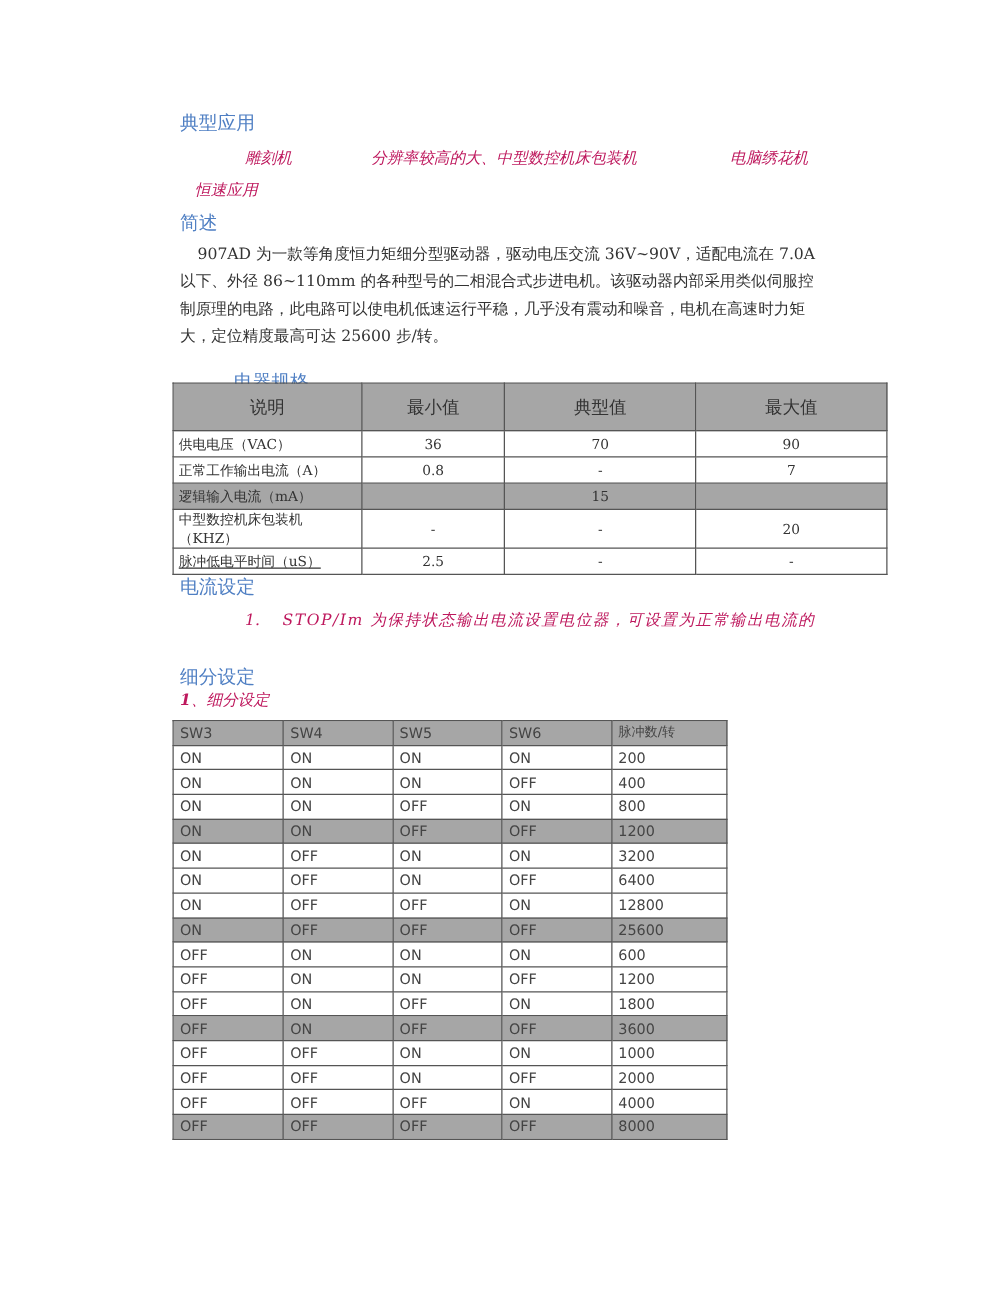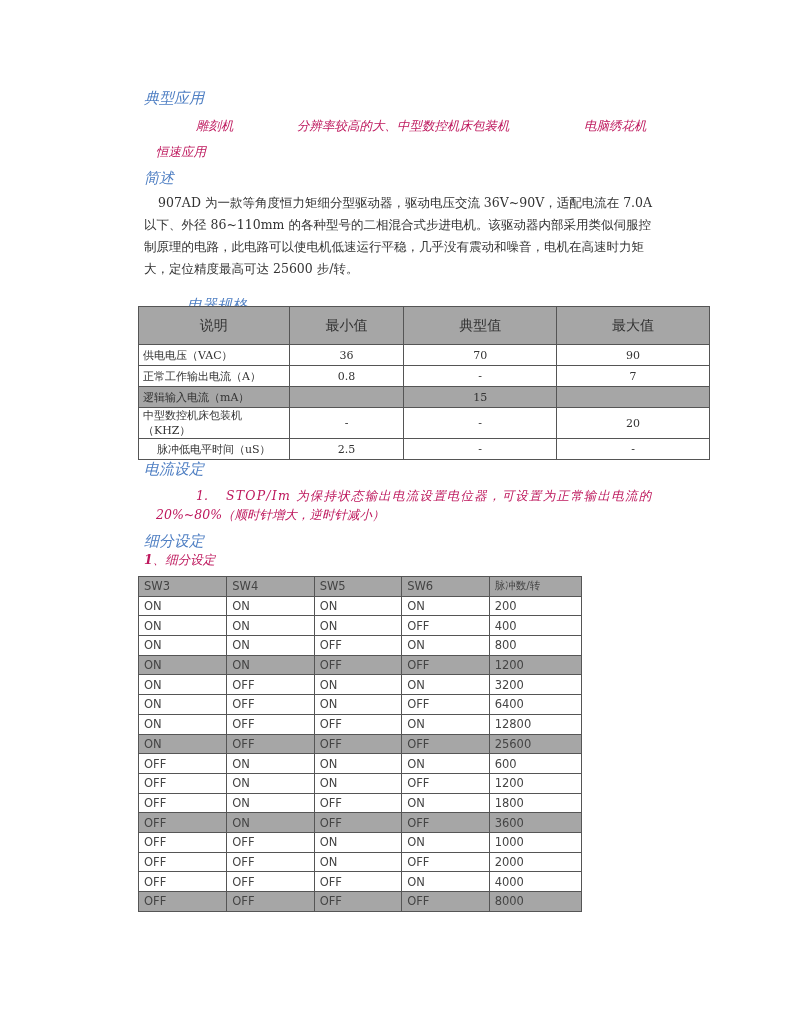--- a/index.html
+++ b/index.html
@@ -1,19 +1,19 @@
 <!DOCTYPE html>
 <html><head>
 <meta charset="utf-8">
 <style>
   html, body { margin: 0; padding: 0; background: #ffffff; }
   body { width: 800px; height: 1032px; position: relative; overflow: hidden;
          font-family: "DejaVu Sans", sans-serif; color: #333333; }
   .page { position: absolute; left: 0; top: 0; width: 800px; height: 1032px; }
-  .h { position: absolute; left: 144px; font-size: 15px; color: #4f7fc3; font-family: "DejaVu Sans", sans-serif; font-style: italic; }
+  .h { position: absolute; left: 144px; font-size: 15px; color: #4f7fc3; font-family: "DejaVu Sans", sans-serif; }
   .txt { position: absolute; font-size: 12.5px; color: #be185d; white-space: nowrap; font-family: "DejaVu Serif", serif; font-style: italic; }
   .para { position: absolute; left: 144px; width: 524px; font-size: 12.5px; line-height: 22px; color: #333;
           font-family: "DejaVu Serif", serif; text-align: justify; }
   .para p { margin: 0; }
   
   table { border-collapse: collapse; position: absolute; }
   #spec { left: 138px; top: 306px; width: 572px; font-family: "DejaVu Serif", serif; }
   #spec td, #spec th { border: 1px solid #555; font-size: 11px; color: #333; padding: 0 4px; height: 20px; }
   #spec th { background: #a6a6a6; font-size: 14px; font-weight: normal; height: 37px; text-align: center; }
   #spec td.c { text-align: center; }
@@ -80,32 +80,31 @@
           <td class="c">15</td>
           <td class="c"></td>
         </tr>
         <tr>
           <td>中型数控机床包装机（KHZ）</td>
           <td class="c">-</td>
           <td class="c">-</td>
           <td class="c">20</td>
         </tr>
         <tr>
-          <td style="padding-left: 18px;">脉冲低电平时间（uS）</td>
+          <td style="padding-left: 4px; text-decoration: underline;">脉冲低电平时间（uS）</td>
           <td class="c">2.5</td>
           <td class="c">-</td>
           <td class="c">-</td>
         </tr>
       </tbody>
   </table>
 
   <div class="h" style="top:460px;">电流设定</div>
   <div class="txt" style="left:196px; top:488px;">1.</div>
   <div class="txt" style="left:226px; top:488px; letter-spacing:1.2px;">STOP/Im  为保持状态输出电流设置电位器，可设置为正常输出电流的</div>
-  <div class="txt" style="left:156px; top:507px;">20%~80%（顺时针增大，逆时针减小）</div>
 
   <div class="h" style="top:532px;">细分设定</div>
   <div class="txt" style="left:144px; top:552px;"><b>1</b><span>、细分设定</span></div>
   <table id="sub">
     <colgroup>
         <col style="width:105px">
         <col style="width:104px">
         <col style="width:104px">
         <col style="width:104px">
         <col style="width:107px">

